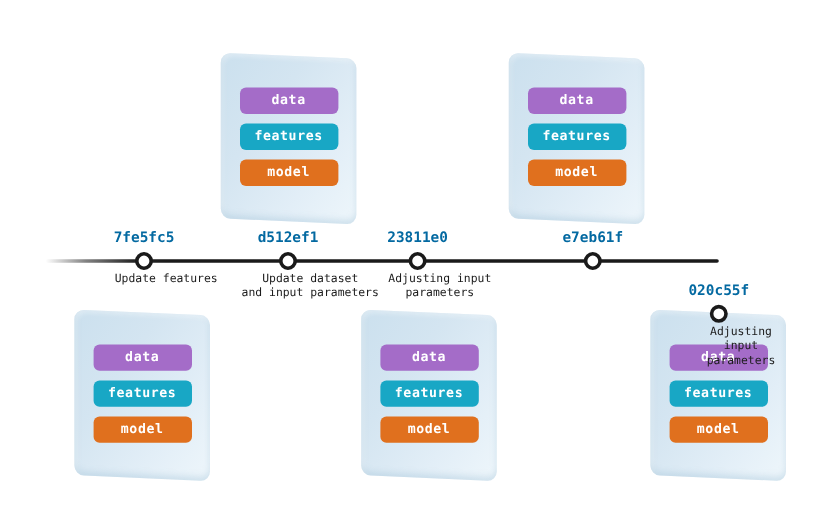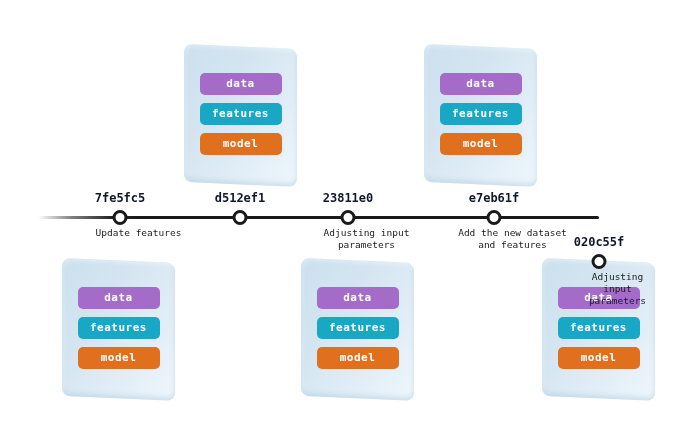--- a/index.html
+++ b/index.html
@@ -36,21 +36,21 @@
     border-radius: 50%;
     transform: translateX(-50%);
     z-index: 3;
   }
   .commit-hash {
     position: absolute;
     top: 191px;
     transform: translateX(-50%);
     font-size: 12px;
     font-weight: bold;
-    color: #0f172a;
+    color: #0369a1;
     white-space: nowrap;
     z-index: 2;
   }
   .commit-message {
     position: absolute;
     top: 227px;
     transform: translateX(-50%);
     font-size: 9.5px;
     line-height: 12px;
     color: #1b1b1b;
@@ -119,24 +119,24 @@
   <div class="commit-hash c4">e7eb61f</div>
   <div class="commit-hash c5">020c55f</div>
 
   <div class="commit-node c1"></div>
   <div class="commit-node c2"></div>
   <div class="commit-node c3"></div>
   <div class="commit-node c4"></div>
   <div class="commit-node c5"></div>
 
   <div class="commit-message c1">Update features</div>
+  <div class="commit-message c2">Update dataset
+and input parameters</div>
   <div class="commit-message c3">Adjusting input
 parameters</div>
-  <div class="commit-message c4">Add the new dataset
-and features</div>
   <div class="commit-message c5">Adjusting input
 parameters</div>
 
   <div class="snapshot-card card-t1">
     <div class="card-inner">
       <div class="pill pill-data">data</div>
       <div class="pill pill-features">features</div>
       <div class="pill pill-model">model</div>
     </div>
   </div>

